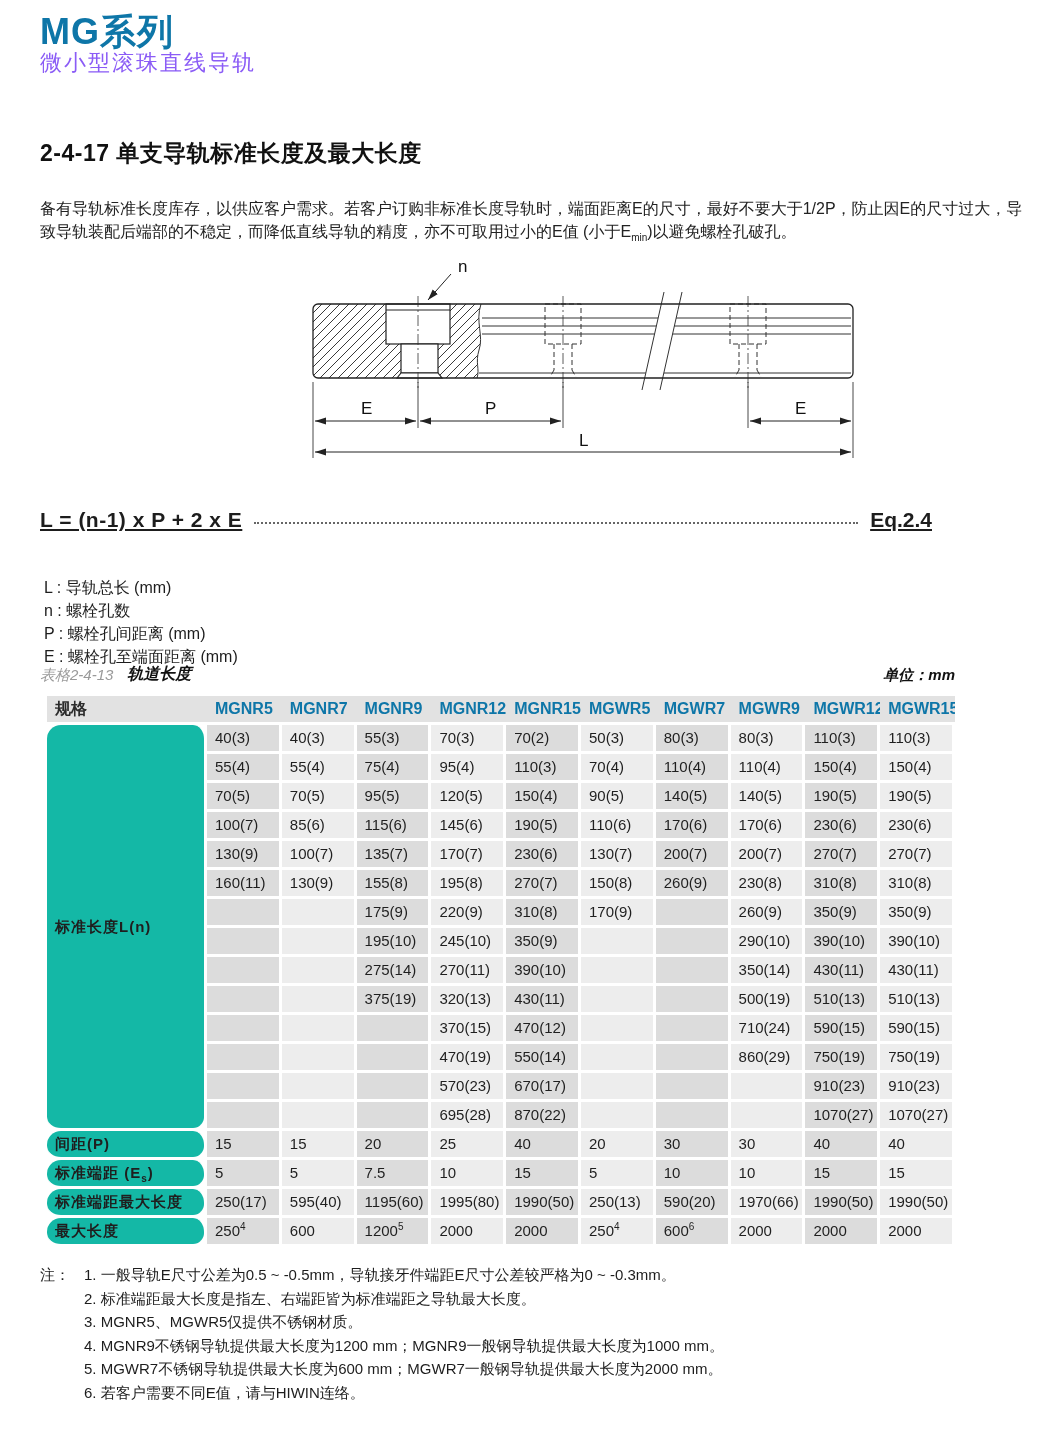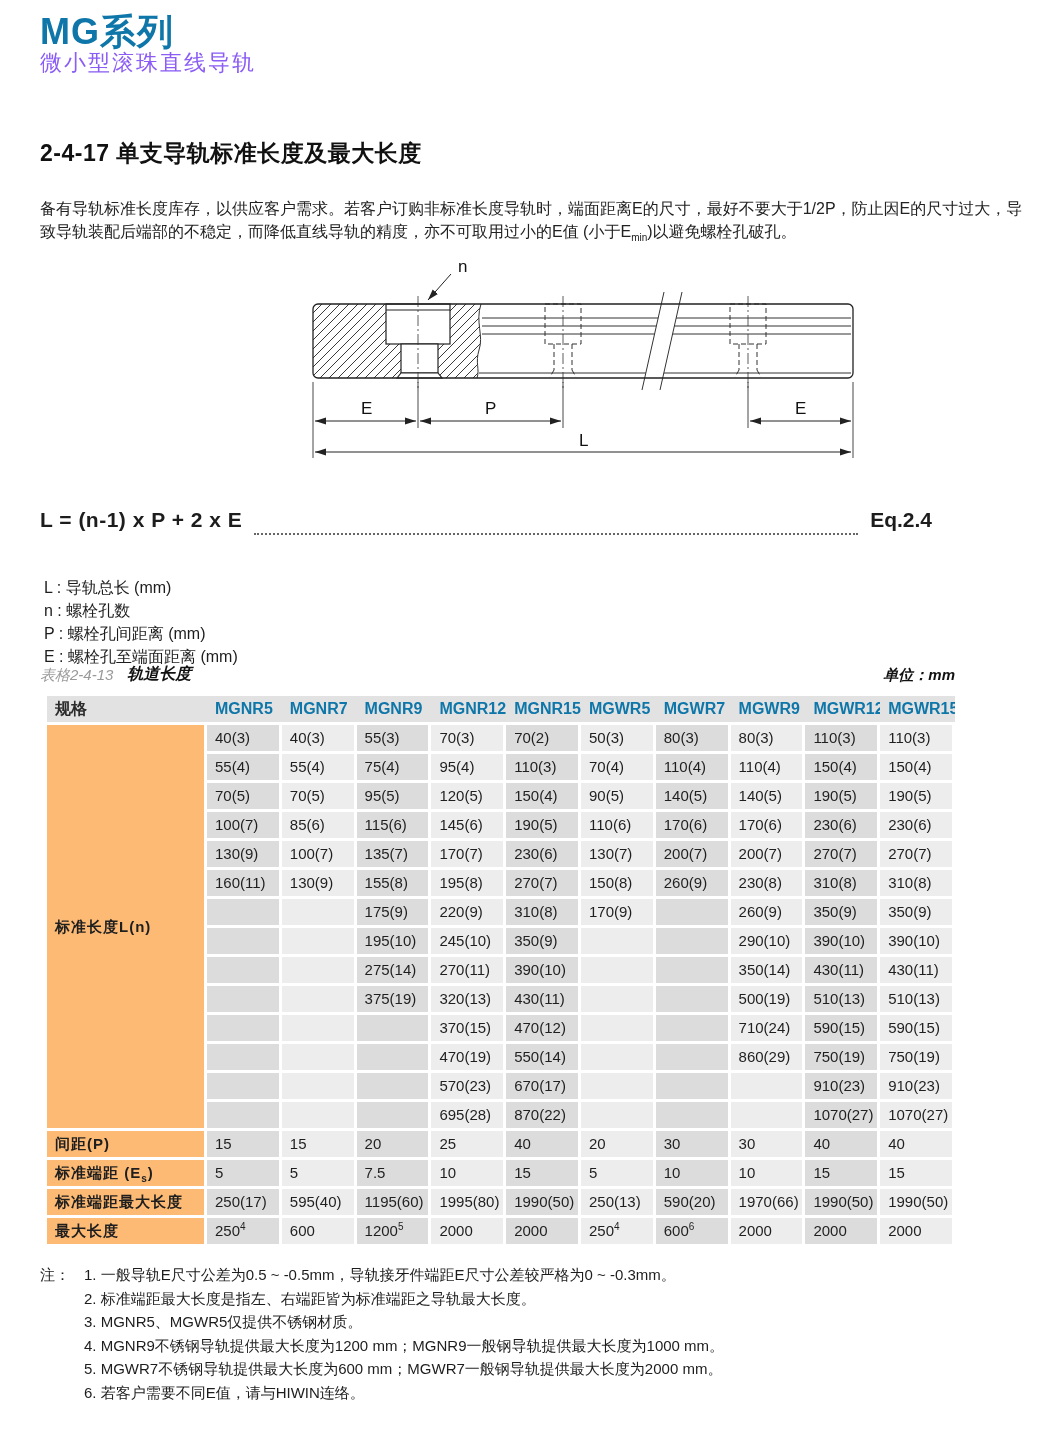--- a/index.html
+++ b/index.html
@@ -10,21 +10,21 @@
   
   .series-title{left:40px;top:8px;font-size:36px;font-weight:bold;color:#0e76a8;letter-spacing:1px;}
   .series-subtitle{left:40px;top:48px;font-size:22px;color:#8b5cf6;letter-spacing:2px;}
 
   .section-title{left:40px;top:138px;font-size:23px;font-weight:bold;color:#111;letter-spacing:0.5px;}
 
   .intro{left:40px;top:182px;width:988px;font-size:16px;line-height:22.5px;color:#222;}
   .intro sub{font-size:10px;}
 
   
-  .eq-row{left:40px;top:508px;width:892px;display:flex;align-items:flex-end;}
+  .eq-row{left:40px;top:508px;width:892px;display:flex;align-items:center;text-decoration:underline;}
   .eq-formula{font-size:21px;font-weight:bold;letter-spacing:0.5px;white-space:nowrap;}
   .eq-leader{flex:1;height:0;border-bottom:2px dotted #666;margin:0 12px;transform:translateY(3px);}
   .eq-number{font-size:21px;font-weight:bold;white-space:nowrap;}
 
   .legend{left:44px;top:548px;font-size:16px;line-height:23px;margin-top:28px;}
   .legend div{white-space:nowrap;}
 
   
   .caption-row{left:40px;top:664px;width:915px;display:flex;align-items:flex-end;font-style:italic;}
   .caption-no{color:#9a9a9a;font-size:15px;margin-right:14px;}
@@ -35,21 +35,21 @@
   .data-table{position:absolute;left:40px;top:696px;width:915px;border-collapse:separate;border-spacing:0;
               table-layout:fixed;font-size:15px;color:#1f1f1f;padding-left:7px;}
   .col-spec{width:160px;}
   .data-table th,.data-table td{padding:4px 8px;text-align:left;line-height:18px;height:29px;
               box-sizing:border-box;white-space:nowrap;overflow:hidden;
               border-right:3px solid #fff;border-bottom:3px solid #fff;}
   .data-table th{background:#e2e2e2;color:#0e76a8;font-weight:bold;font-size:16px;border-right:0;}
   .data-table th.spec-th{color:#2b2b2b;}
   td.shade-a{background:#dcdcdc;}
   td.shade-b{background:#ededed;}
-  td.label-cell{background:#fdba74;font-weight:bold;letter-spacing:1px;vertical-align:middle;}
+  td.label-cell{background:#14b8a6;font-weight:bold;letter-spacing:1px;vertical-align:middle;border-radius:14px;}
   td sup{font-size:10px;line-height:0;}
   td sub,.label-cell sub{font-size:10px;line-height:0;}
 
   
   .notes{left:40px;top:1263px;width:960px;display:flex;font-size:15px;line-height:23.5px;color:#1d1d1d;}
   .notes-prefix{width:44px;flex:none;}
   .notes-items div{white-space:nowrap;}
 
   
   .diagram{left:298px;top:256px;}

